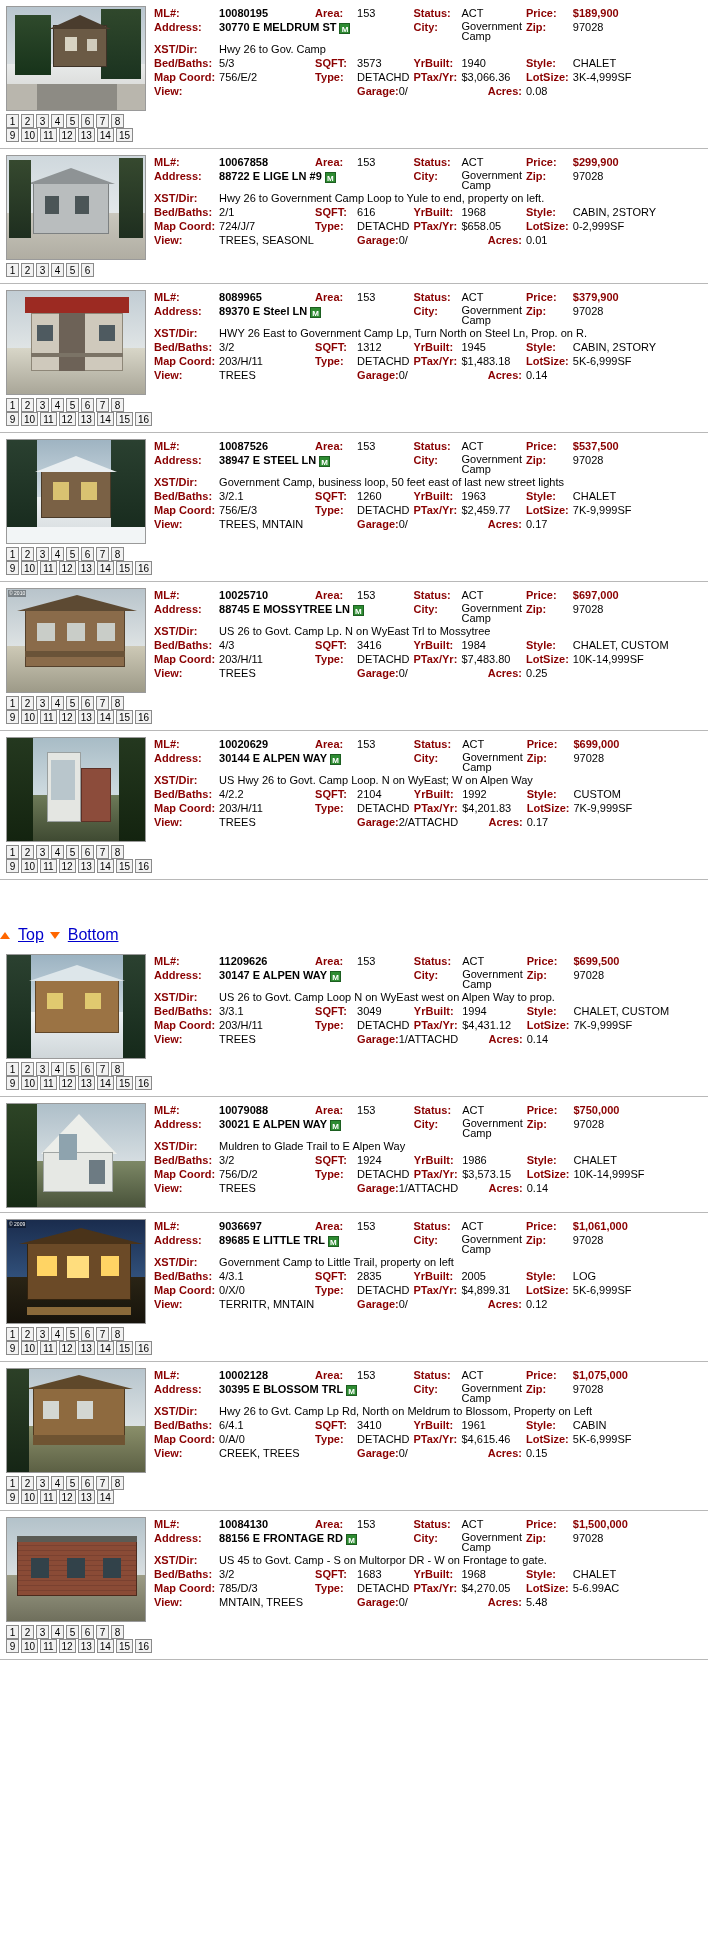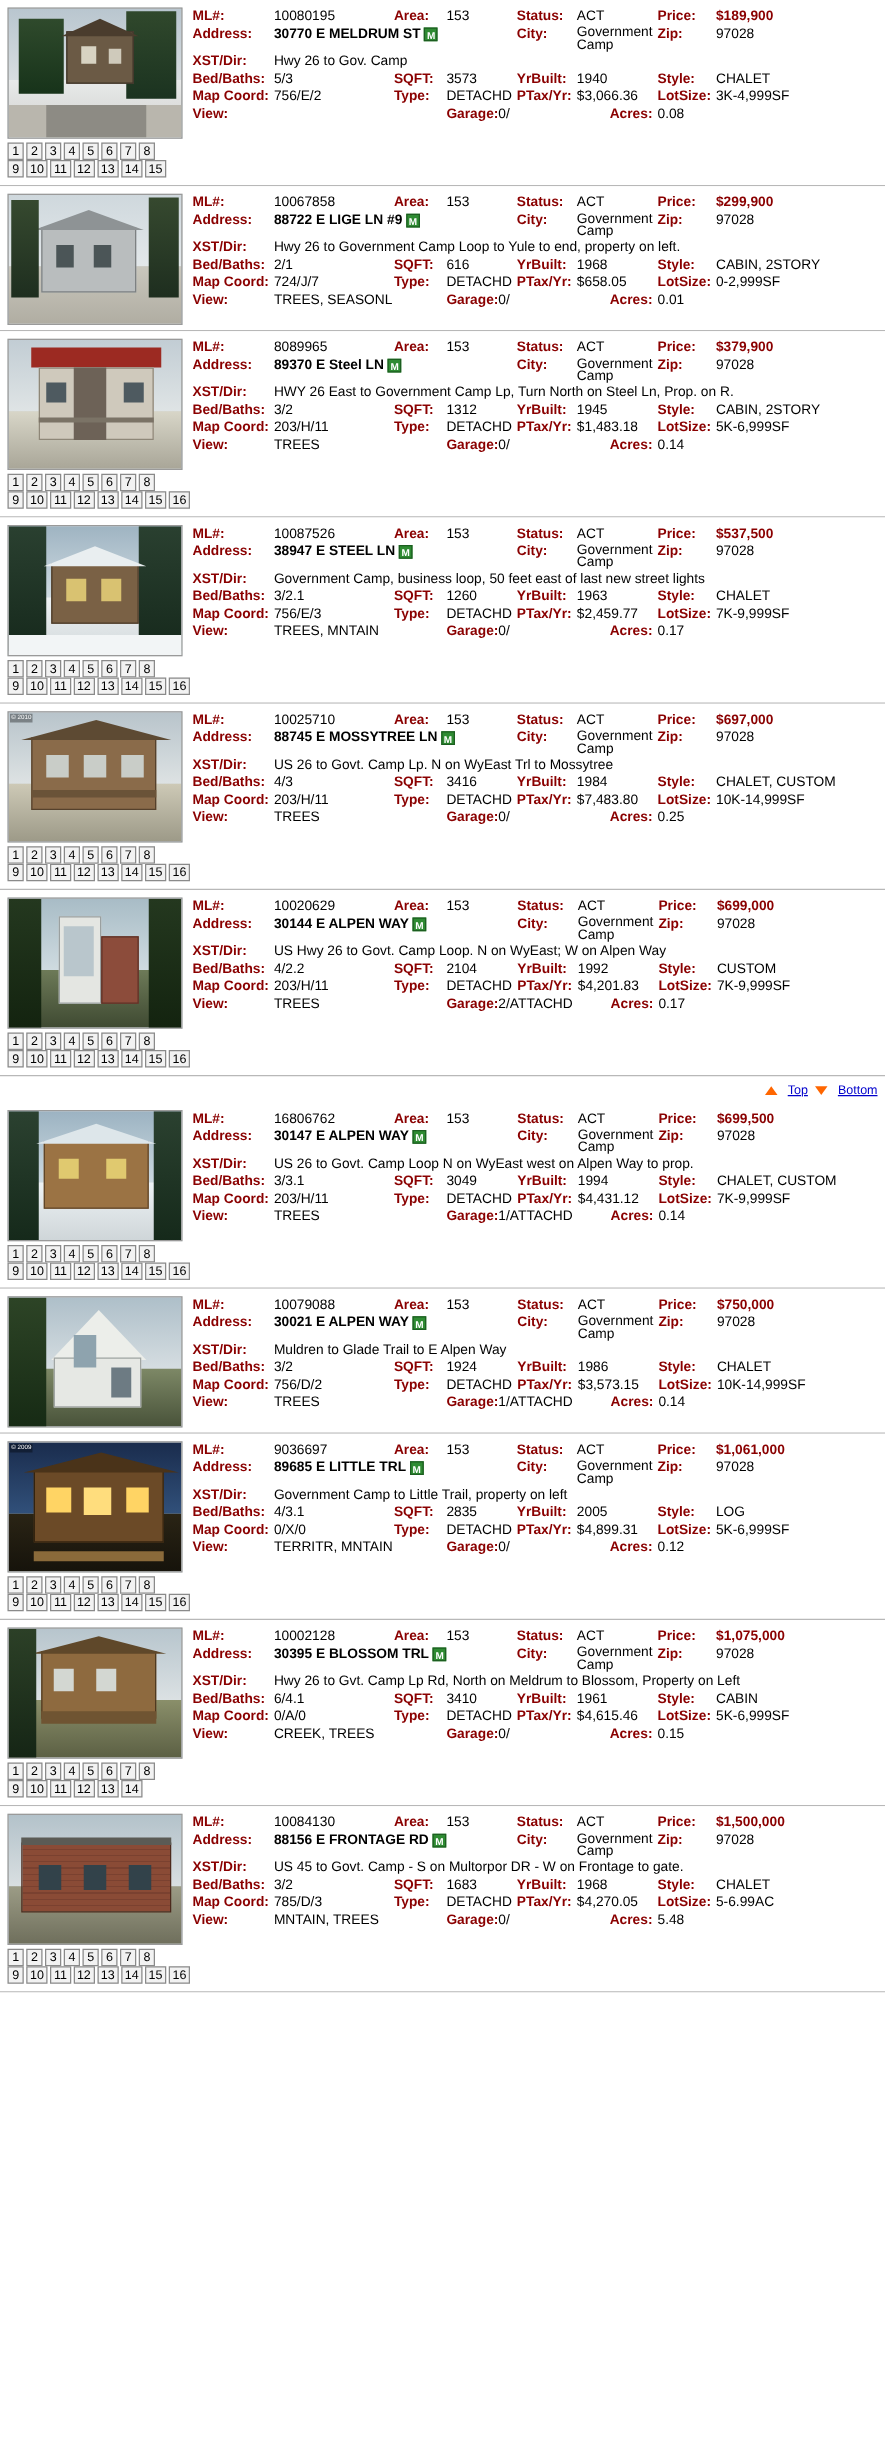--- a/index.html
+++ b/index.html
@@ -64,21 +64,21 @@
   }
   table.info td {
     padding: 1px 2px;
     vertical-align: top;
     white-space: nowrap;
   }
   .lbl { color: #8a0000; font-weight: bold; }
   .val { color: #000; }
   .valb { color: #000; font-weight: bold; }
   .price { color: #8a0000; font-weight: bold; }
-  .mlnum { color:#000; font-weight: normal; }
+  .mlnum { color:#000; font-weight: bold; }
   .mbadge {
     display: inline-block;
     background: #2e8b32;
     color: #fff;
     font-size: 8px;
     font-weight: bold;
     width: 11px; height: 11px;
     line-height: 11px;
     text-align: center;
     border: 1px solid #1c5e20;
@@ -98,23 +98,24 @@
     font-size: 10px;
     min-width: 13px;
     height: 14px;
     line-height: 13px;
     text-align: center;
     margin-right: 2px;
     padding: 0 2px;
     cursor: pointer;
   }
   .topbottom {
-    text-align: right;
+    text-align: left;
     padding: 6px 0 4px 0;
-    font-size: 10px;
+    font-size: 16px;
+    margin-top: 40px;
   }
   .topbottom a {
     color: #0000cc;
     text-decoration: underline;
     margin: 0 6px;
   }
   .tri-up, .tri-dn {
     display:inline-block;
     width:0;height:0;
     border-left:5px solid transparent;
@@ -277,20 +278,21 @@
           <td class="lbl" colspan="2">
             <span>Garage:</span><span class="val" style="font-weight:normal">0/</span>
           </td>
           <td class="lbl" style="text-align:right">Acres:</td>
           <td colspan="2" class="val">0.01</td>
         </tr>
       </tbody>
           </table>
     </div>
   </div>
+  <div class="pager"><span class="pg">1</span><span class="pg">2</span><span class="pg">3</span><span class="pg">4</span><span class="pg">5</span><span class="pg">6</span></div>
   </div>
     <div class="listing">
   <div class="row-main">
     <div class="photo-col">
       <div class="photo">
         <div class="sky" style="background:linear-gradient(#c2cdd4,#dfe4e5)"></div>
               <div class="ground" style="background:linear-gradient(#d8d6c8,#a9a698)"></div>
               <div style="position:absolute;left:18px;top:6px;width:104px;height:16px;background:#9c2a22"></div>
               <div style="position:absolute;left:24px;top:22px;width:92px;height:58px;background:#cfc9bc;border:1px solid #8e8778"></div>
               <div style="position:absolute;left:52px;top:22px;width:26px;height:58px;background:#6d6257"></div>
@@ -607,21 +609,21 @@
               <div style="position:absolute;left:40px;top:38px;width:16px;height:16px;background:#e0c96f"></div>
               <div style="position:absolute;left:78px;top:38px;width:16px;height:16px;background:#e0c96f"></div>
 
       </div>
     </div>
     <div class="info-col">
       <table class="info">
         <tbody>
               <tr>
           <td class="lbl" style="width:48px">ML#:</td>
-          <td class="mlnum" style="width:96px">16806762</td>
+          <td class="mlnum" style="width:96px">11209626</td>
           <td class="lbl" style="width:42px">Area:</td>
           <td class="val" style="width:56px">153</td>
           <td class="lbl" style="width:48px">Status:</td>
           <td class="val" style="width:60px">ACT</td>
           <td class="lbl" style="width:42px">Price:</td>
           <td class="price">$699,500</td>
         </tr>
         <tr>
           <td class="lbl">Address:</td>
           <td colspan="3">

